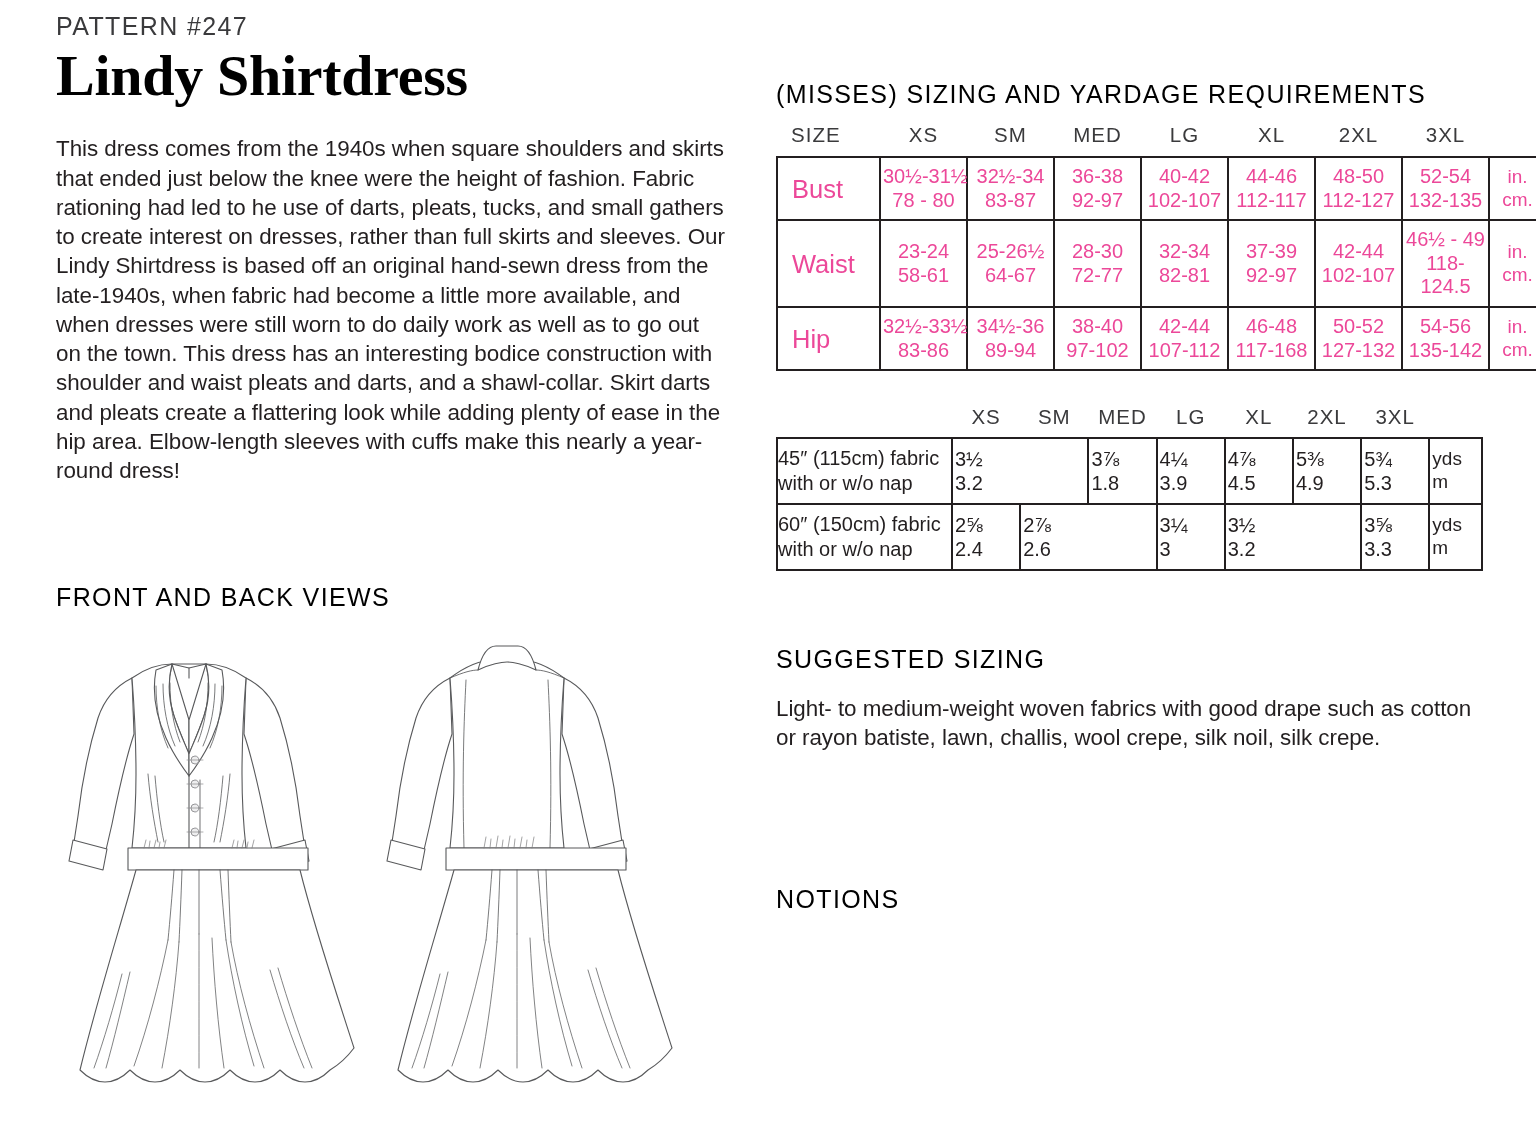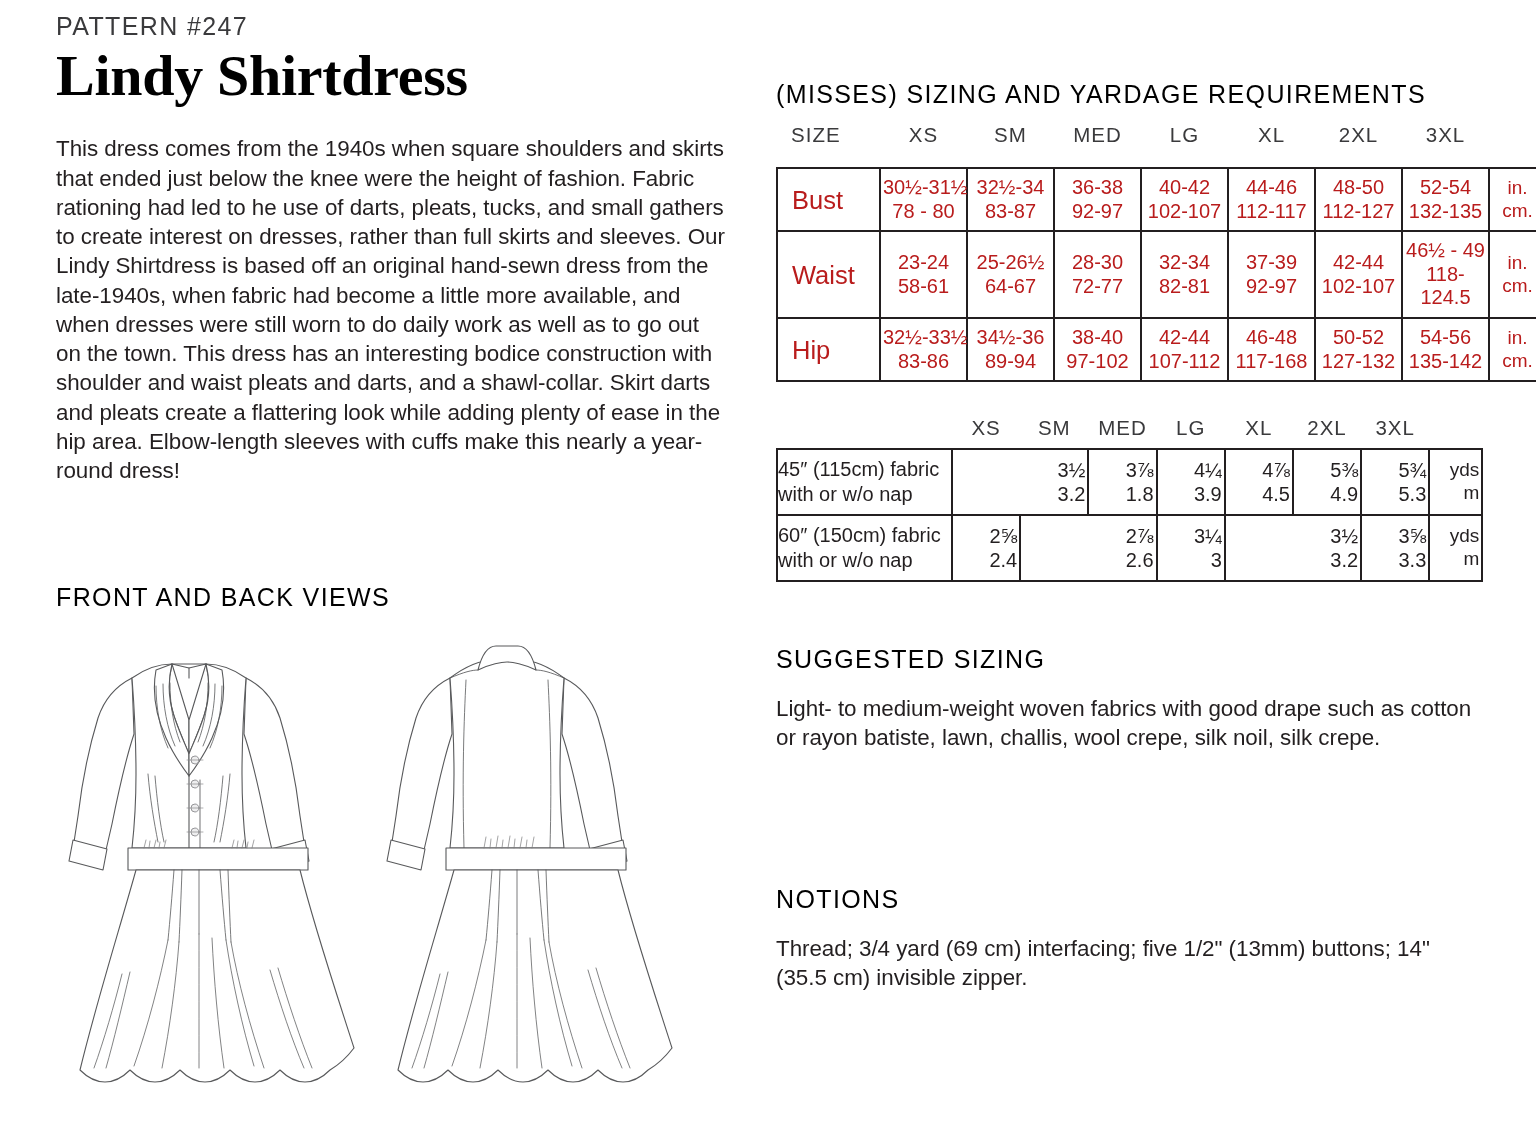--- a/index.html
+++ b/index.html
@@ -78,36 +78,36 @@
   .size-tbl { width: 706px; table-layout: fixed; margin-top: 14px; }
   .size-tbl col.lbl  { width: 103px; }
   .size-tbl col.sz   { width: 87px; }
   .size-tbl col.unit { width: 57px; }
 
   .size-tbl th {
     font-weight: 400;
     font-size: 20.5px;
     color: #3a3a3c;
     letter-spacing: 0.05em;
-    padding: 0 0 20px 0;
+    padding: 0 0 9px 0;
     text-align: center;
     border: none;
     background: none;
   }
   .size-tbl th.hl { text-align: left; padding-left: 14px; }
 
   .size-tbl td {
     border: 2px solid #231f20;
     text-align: center;
     vertical-align: middle;
     font-size: 20px;
     line-height: 1.18;
     padding: 7px 2px;
     height: 62px;
-    color: #b91c1c;
+    color: #ec4899;
   }
   .size-tbl td.rowlabel {
     text-align: left;
     padding-left: 14px;
     font-size: 25.5px;
   }
   .size-tbl td.unit { font-size: 19px; }
   .size-tbl td .l2 { display: block; text-align: center; }
 
   
@@ -120,21 +120,21 @@
     font-weight: 400;
     font-size: 20.5px;
     color: #3a3a3c;
     letter-spacing: 0.05em;
     padding: 0 0 8px 0;
     text-align: center;
     border: none;
   }
   .yard-tbl td {
     border: 2px solid #231f20;
-    text-align: right;
+    text-align: left;
     vertical-align: middle;
     font-size: 20px;
     line-height: 1.2;
     padding: 7px 2px;
     height: 60px;
   }
   .yard-tbl td.rowlabel {
     text-align: left;
     padding-left: 0;
     font-size: 20px;
@@ -460,16 +460,15 @@
     </table>
   </div>
 
   <div class="fabrics-block">
     <h2 class="section-head block-head">SUGGESTED SIZING</h2>
     <p class="block-body">Light- to medium-weight woven fabrics with good drape such as cotton or rayon batiste, lawn, challis, wool crepe, silk noil, silk crepe.</p>
   </div>
 
   <div class="notions-block">
     <h2 class="section-head block-head">NOTIONS</h2>
-    <p class="block-body">Thread; 3/4 yard (69 cm) interfacing; five 1/2" (13mm) buttons; 14" (35.5 cm) invisible zipper.</p>
   </div>
 
 </div>
 
 </body></html>

